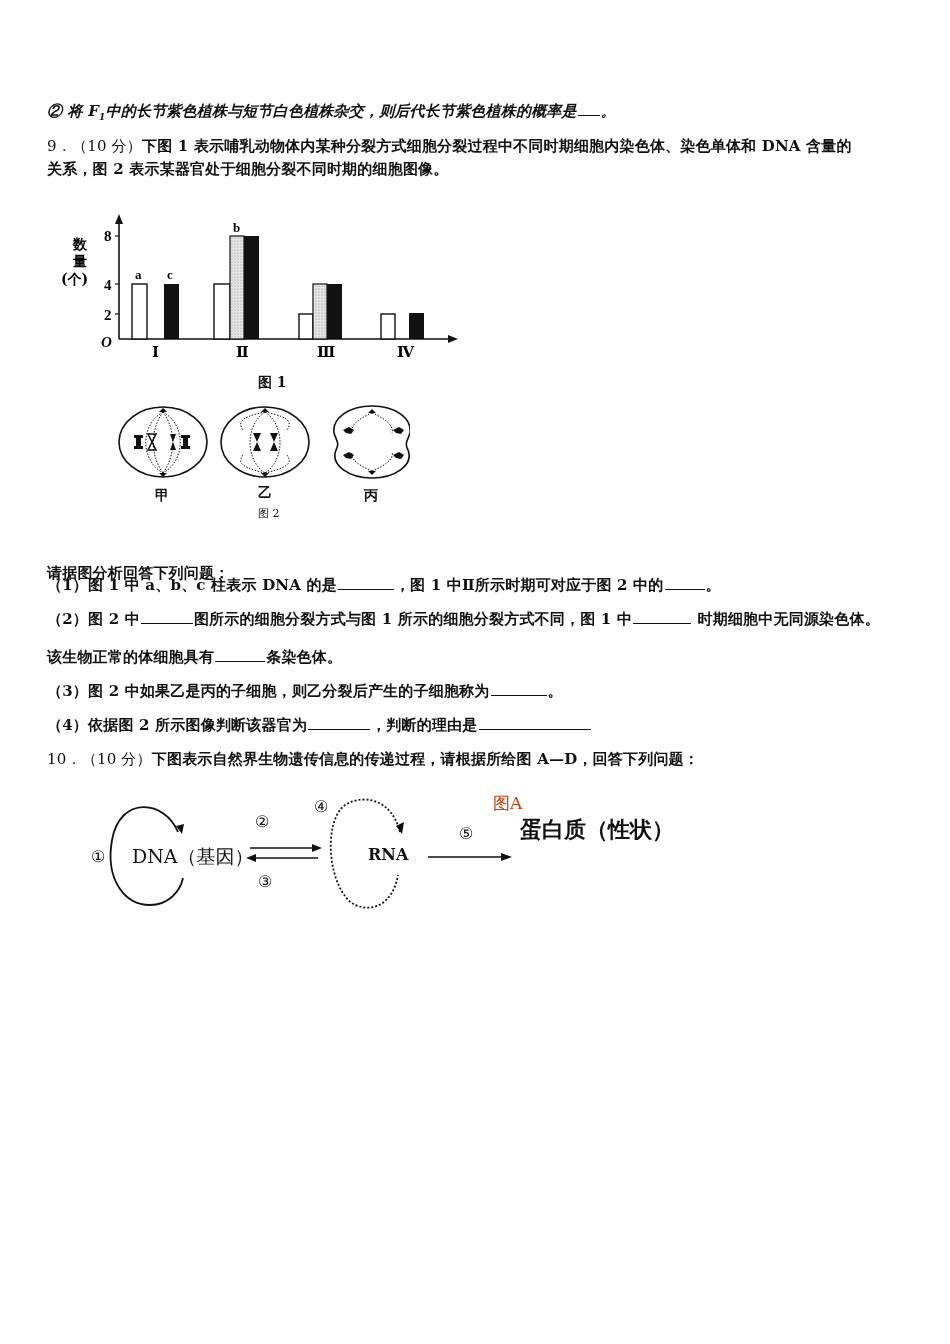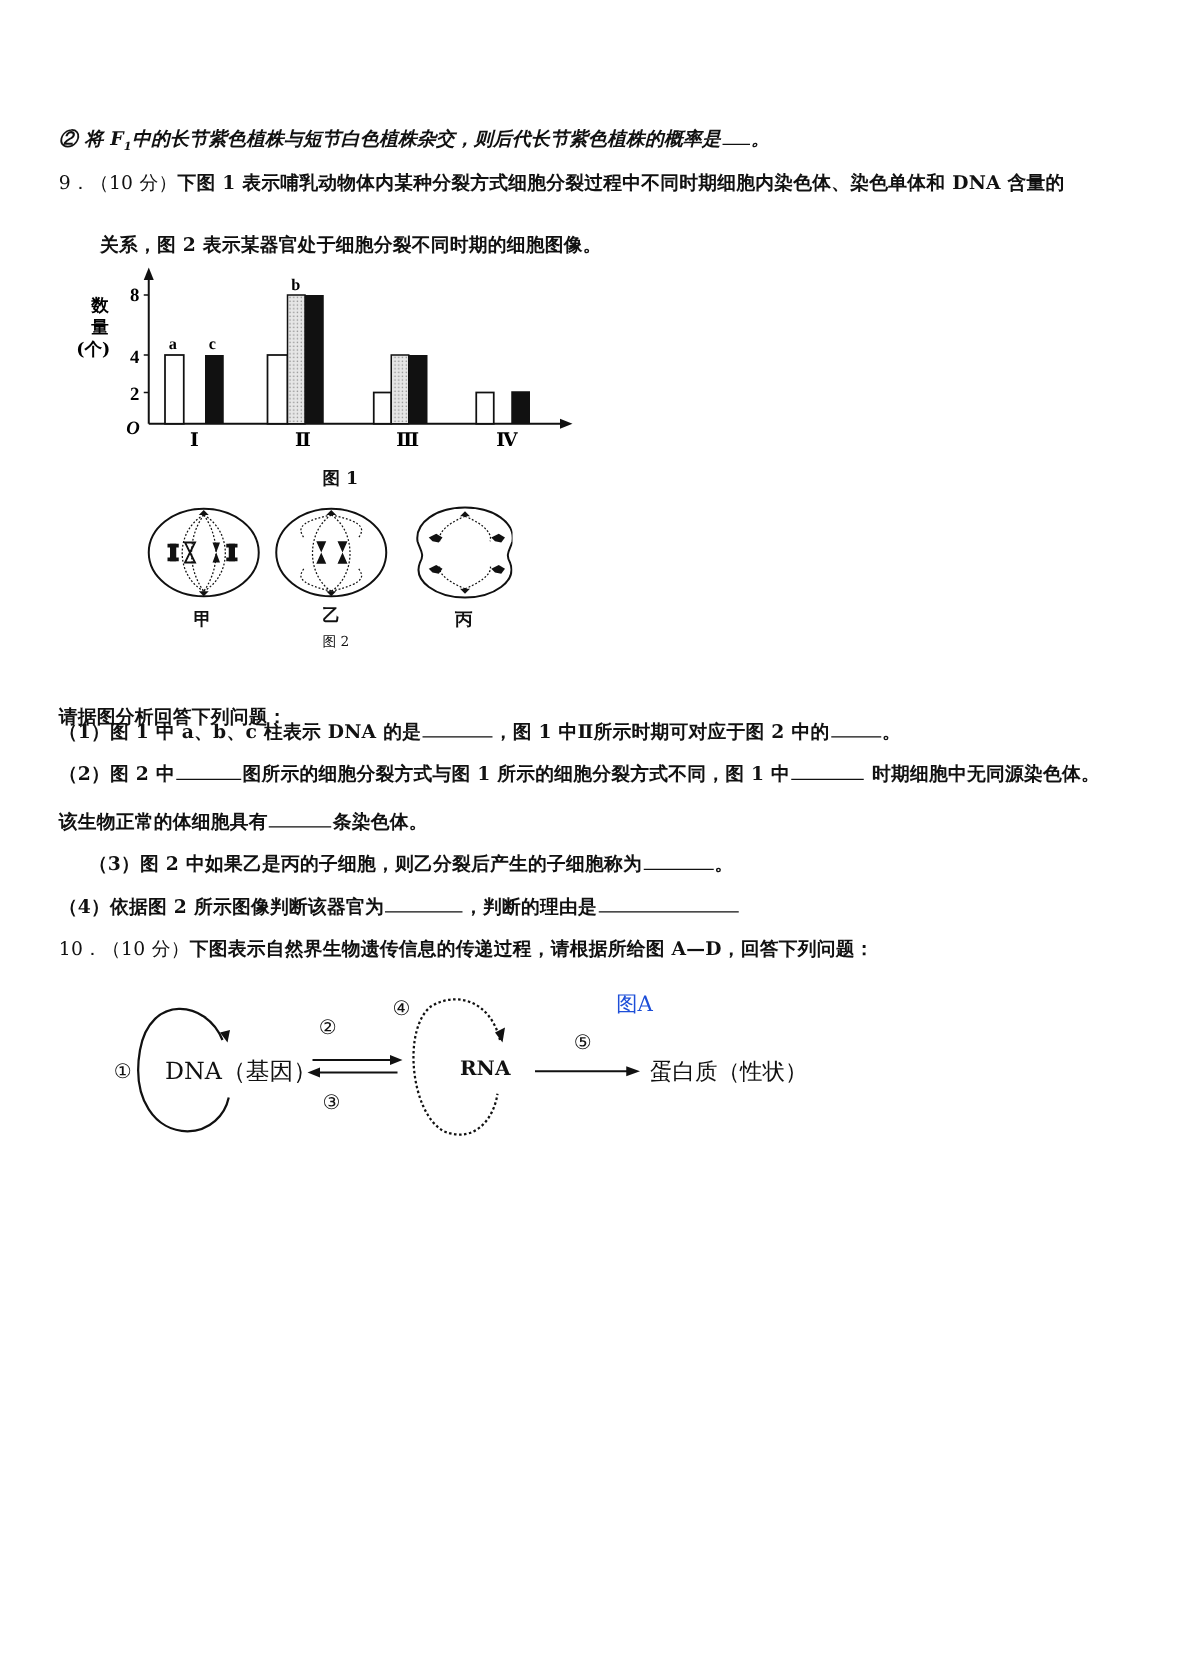--- a/index.html
+++ b/index.html
@@ -15,21 +15,21 @@
 </head>
 <body>
 
 <div class="line" style="top:102px;font-style:italic;">
   <span>② 将 F</span><sub>1</sub><span>中的长节紫色植株与短节白色植株杂交，则后代长节紫色植株的概率是</span><span class="blank" style="width:22px;"></span><span>。</span>
 </div>
 
 <div class="line" style="top:137px;">
   <span class="num">9．（10 分）</span><span>下图 1 表示哺乳动物体内某种分裂方式细胞分裂过程中不同时期细胞内染色体、染色单体和 DNA 含量的</span>
 </div>
-<div class="line" style="top:187px;margin-left:33px;">关系，图 2 表示某器官处于细胞分裂不同时期的细胞图像。</div>
+<div class="line" style="top:160px;">关系，图 2 表示某器官处于细胞分裂不同时期的细胞图像。</div>
 
 <div class="fig" style="left:55px;top:212px;">
   <svg width="410" height="180" viewBox="55 212 410 180">
 
     <line x1="119" y1="339" x2="119" y2="220" stroke="#111" stroke-width="1.6"></line>
     <polygon points="115,224 119,214 123,224" fill="#111"></polygon>
     <line x1="119" y1="339" x2="452" y2="339" stroke="#111" stroke-width="1.6"></line>
     <polygon points="448,335 458,339 448,343" fill="#111"></polygon>
 
     <line x1="115" y1="236" x2="119" y2="236" stroke="#111" stroke-width="1.2"></line>
@@ -126,21 +126,21 @@
 </div>
 
 <div class="line" style="top:610px;">
   <span>（2）图 2 中</span><span class="blank" style="width:52px;"></span><span>图所示的细胞分裂方式与图 1 所示的细胞分裂方式不同，图 1 中</span><span class="blank" style="width:58px;"></span><span> 时期细胞中无同源染色体。</span>
 </div>
 
 <div class="line" style="top:648px;">
   <span>该生物正常的体细胞具有</span><span class="blank" style="width:50px;"></span><span>条染色体。</span>
 </div>
 
-<div class="line" style="top:682px;margin-left:24px;">
+<div class="line" style="top:682px;">
   <span>（3）图 2 中如果乙是丙的子细胞，则乙分裂后产生的子细胞称为</span><span class="blank" style="width:56px;"></span><span>。</span>
 </div>
 
 <div class="line" style="top:716px;">
   <span>（4）依据图 2 所示图像判断该器官为</span><span class="blank" style="width:62px;"></span><span>，判断的理由是</span><span class="blank" style="width:112px;"></span>
 </div>
 
 <div class="line" style="top:750px;">
   <span class="num">10．（10 分）</span><span>下图表示自然界生物遗传信息的传递过程，请根据所给图 A—D，回答下列问题：</span>
 </div>
@@ -161,16 +161,16 @@
 
     <line x1="428" y1="857" x2="505" y2="857" stroke="#111" stroke-width="1.6"></line>
     <polygon points="501,853 512,857 501,861" fill="#111"></polygon>
   </svg>
 </div>
 <div style="position:absolute;left:91px;top:847px;font-size:16px;">①</div>
 <div style="position:absolute;left:255px;top:812px;font-size:16px;">②</div>
 <div style="position:absolute;left:258px;top:872px;font-size:16px;">③</div>
 <div style="position:absolute;left:314px;top:797px;font-size:16px;">④</div>
 <div style="position:absolute;left:459px;top:824px;font-size:16px;">⑤</div>
-<div style="position:absolute;left:493px;top:792px;font-size:17px;color:#1d4ed8;">图A</div>
+<div style="position:absolute;left:493px;top:792px;font-size:17px;color:#c2410c;">图A</div>
 <div style="position:absolute;left:132px;top:844px;font-size:19px;font-weight:normal;">DNA（基因）</div>
 <div style="position:absolute;left:368px;top:845px;font-size:16px;font-weight:bold;">RNA</div>
-<div style="position:absolute;left:520px;top:845px;font-size:18px;font-weight:normal;">蛋白质（性状）</div>
+<div style="position:absolute;left:520px;top:815px;font-size:22px;font-weight:bold;">蛋白质（性状）</div>
 
 </body></html>

